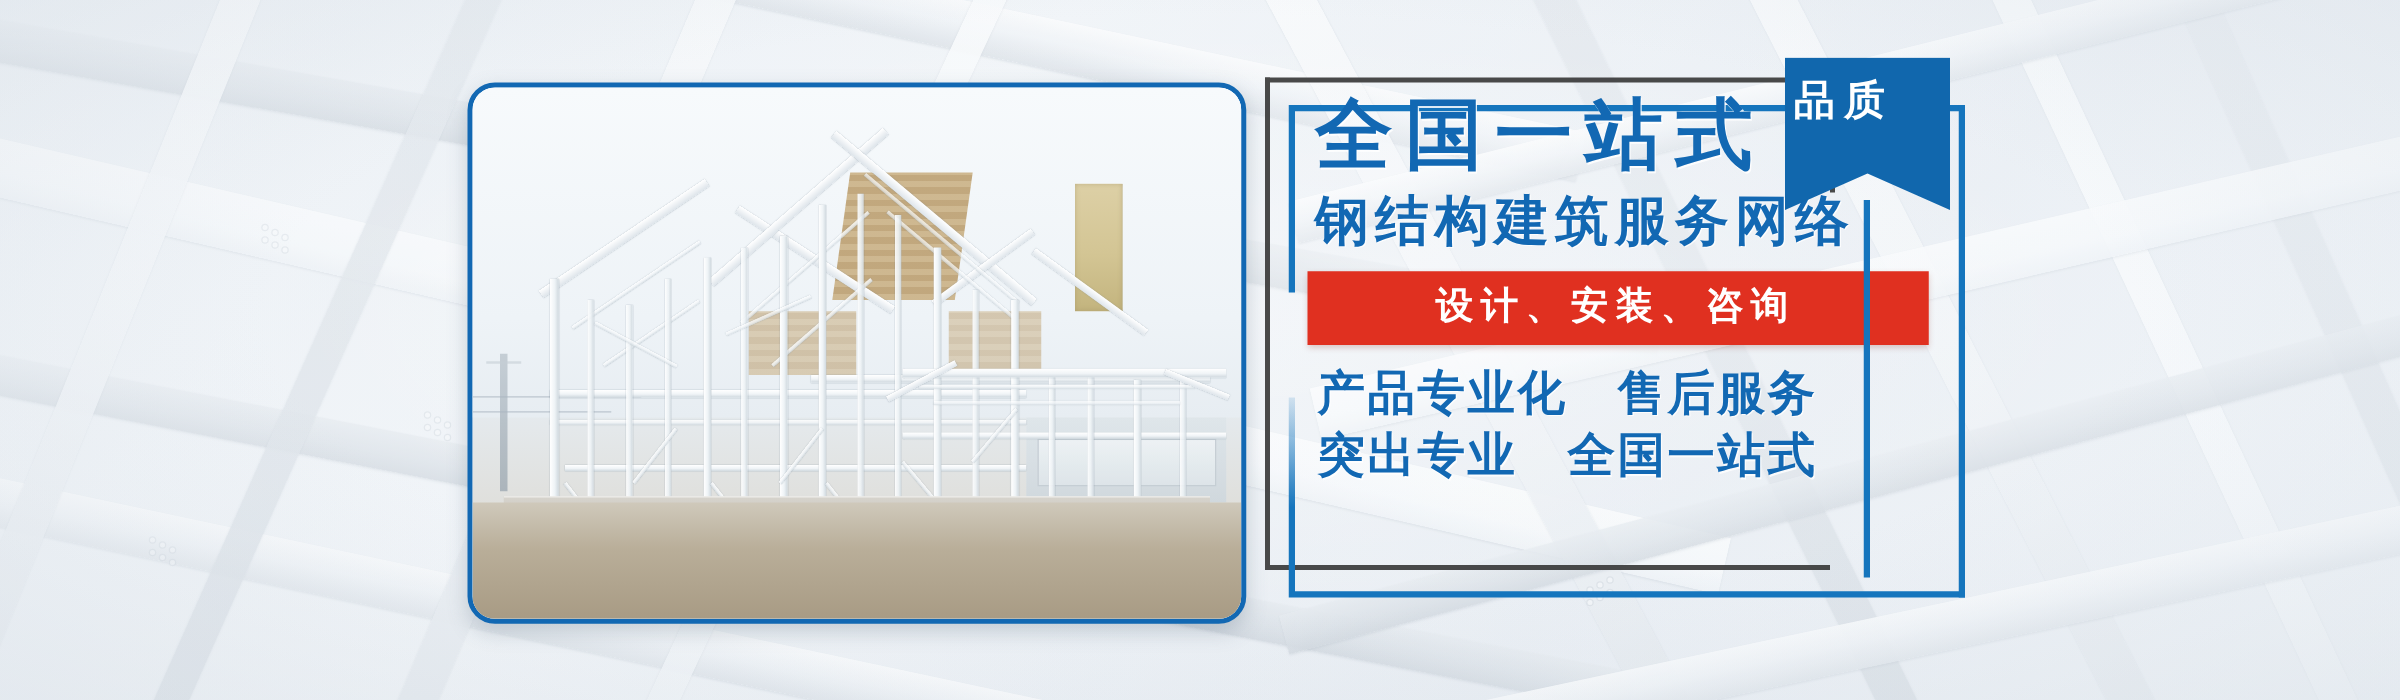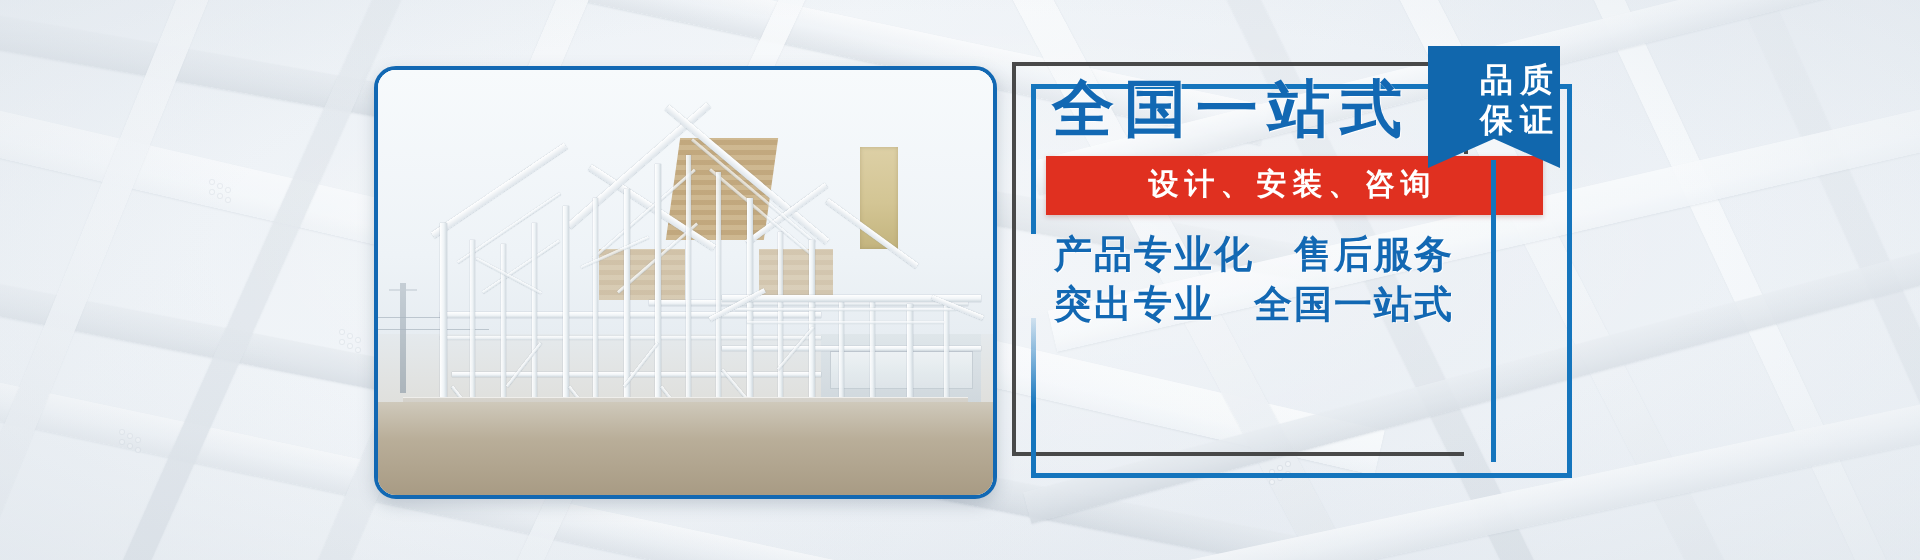--- a/index.html
+++ b/index.html
@@ -108,21 +108,21 @@
 
   
   #badge{
     position:absolute;left:1428px;top:46px;width:132px;height:122px;
     background:#1167ad;
     clip-path:polygon(0 0,100% 0,100% 100%,50% 76%,0 100%);
     box-shadow:-2px 2px 6px rgba(60,90,120,.25);
   }
   #badge .bl{
     position:absolute;left:0;right:0;color:#ffffff;font-weight:bold;
-    font-size:33px;letter-spacing:7px;text-align:right;text-indent:7px;
+    font-size:33px;letter-spacing:7px;text-align:left;text-indent:7px;
   }
   #badge .bl1{top:12px;}
   #badge .bl2{top:52px;}
   #badge-stem{position:absolute;left:1491px;top:160px;width:5px;height:302px;background:#1575bd;}
 </style>
 </head>
 <body>
 
 <div id="banner">
 
@@ -260,29 +260,29 @@
       <div class="ground"></div>
     </div>
   </div>
 
   <div id="text-panel">
     <div id="frame-dark"></div>
     <div id="frame-blue"></div>
 
     <div class="content">
       <div class="headline">全国一站式</div>
+      <div class="subhead">钢结构建筑服务网络</div>
 
       <div class="redbox">
         <div class="r1">设计、安装、咨询</div>
       </div>
 
       <div class="slogan">产品专业化　售后服务</div>
       <div class="slogan">突出专业　全国一站式</div>
     </div>
   </div>
 
   <div id="badge-stem"></div>
   <div id="badge">
     <div class="bl bl1">品质</div>
-    <div class="bl bl2">保证</div>
   </div>
 
 </div>
 
 </body></html>

